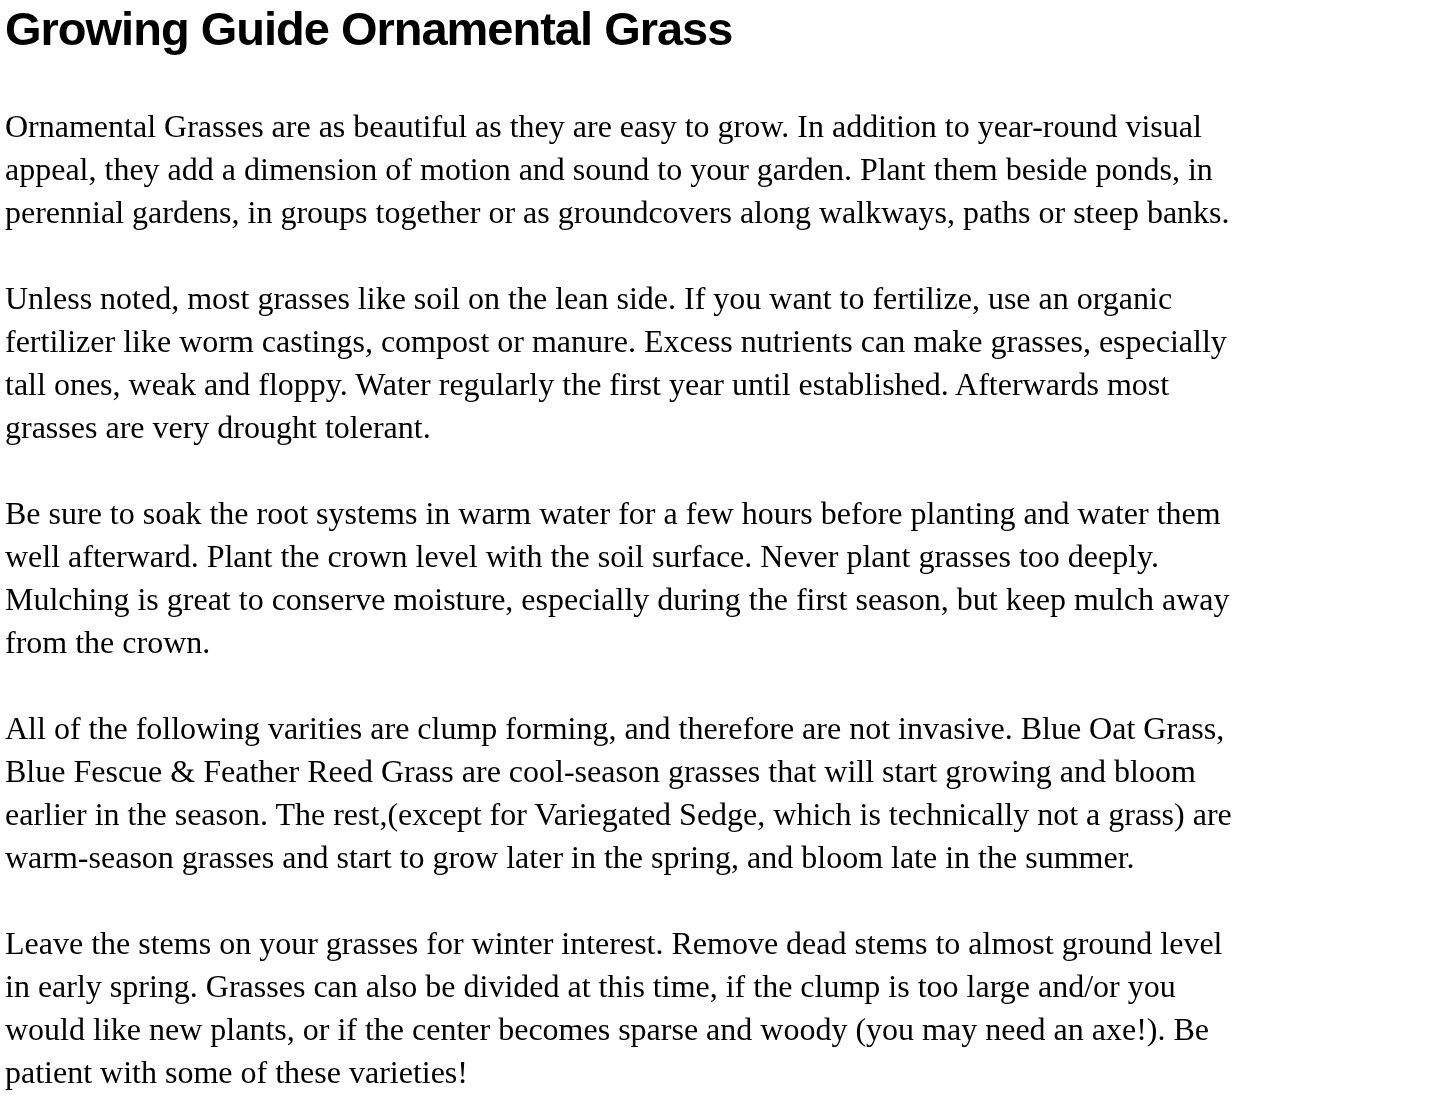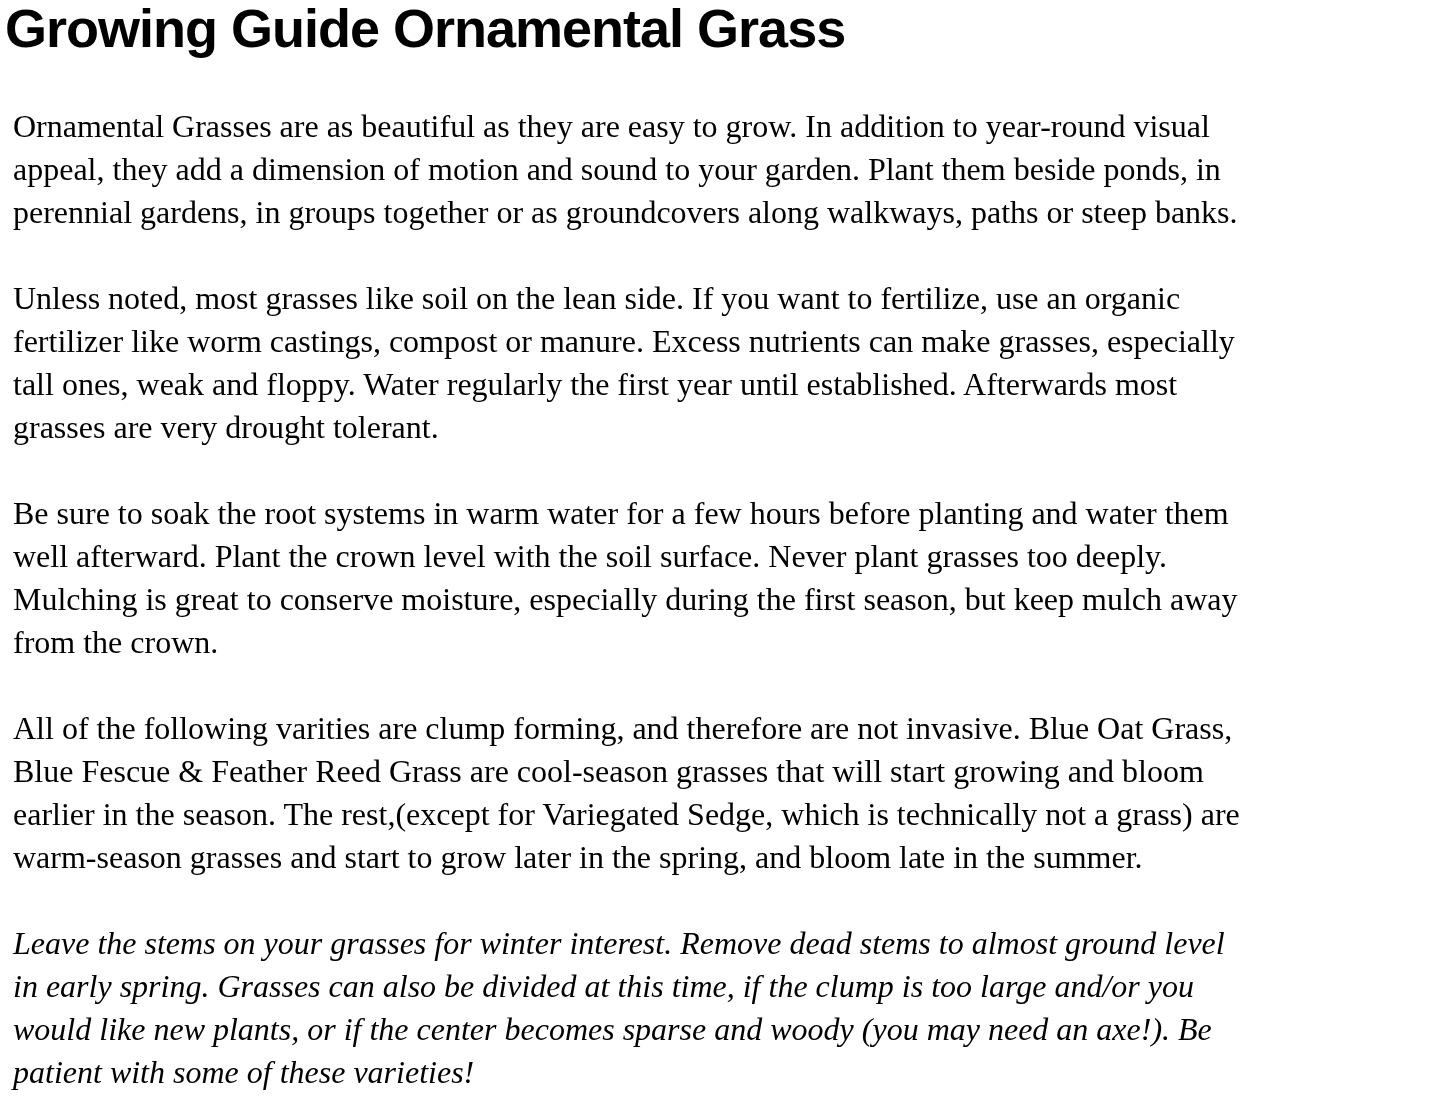--- a/index.html
+++ b/index.html
@@ -14,36 +14,35 @@
     height: 1099px;
     box-sizing: border-box;
     padding: 0 4px 0 5px;
     overflow: hidden;
     background: #ffffff;
   }
   .doc-title {
     margin: 0 0 48px 0;
     font-family: "Liberation Sans", "DejaVu Sans", sans-serif;
     font-weight: 600;
-    font-size: 54px;
+    font-size: 47px;
     line-height: 57px;
     letter-spacing: -1px;
     color: #000000;
   }
   .para {
-    margin: 0 0 43px 8px;
+    margin: 0 0 43px 0;
     font-family: "Liberation Serif", "DejaVu Serif", serif;
     font-size: 32px;
     line-height: 43px;
     color: #000000;
     white-space: pre-line;
   }
   .para:last-child {
     margin-bottom: 0;
-    font-style: italic;
   }
 </style>
 </head>
 <body>
 
 <main class="page">
   <h1 class="doc-title">Growing Guide Ornamental Grass</h1>
 
   <p class="para">Ornamental Grasses are as beautiful as they are easy to grow. In addition to year-round visual
 appeal, they add a dimension of motion and sound to your garden. Plant them beside ponds, in

